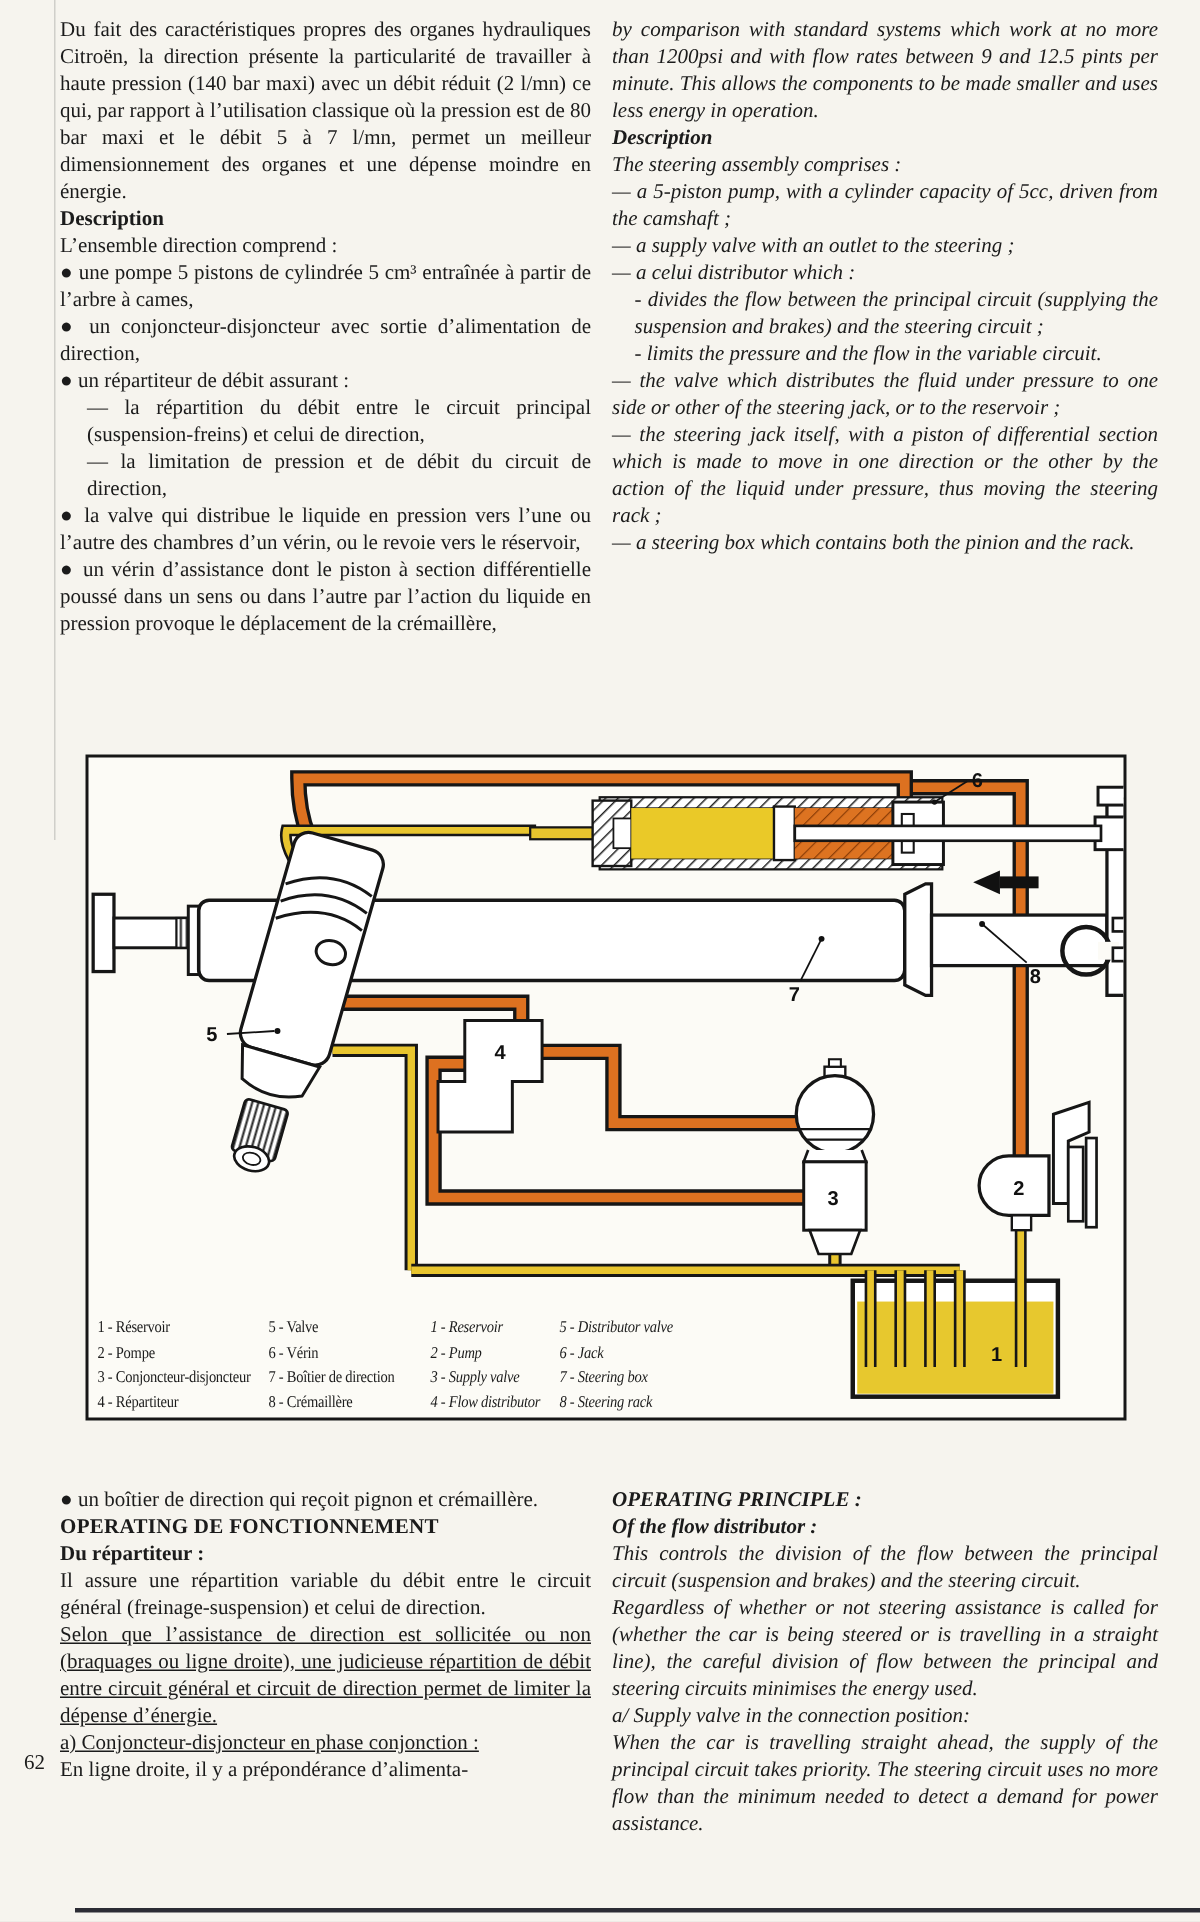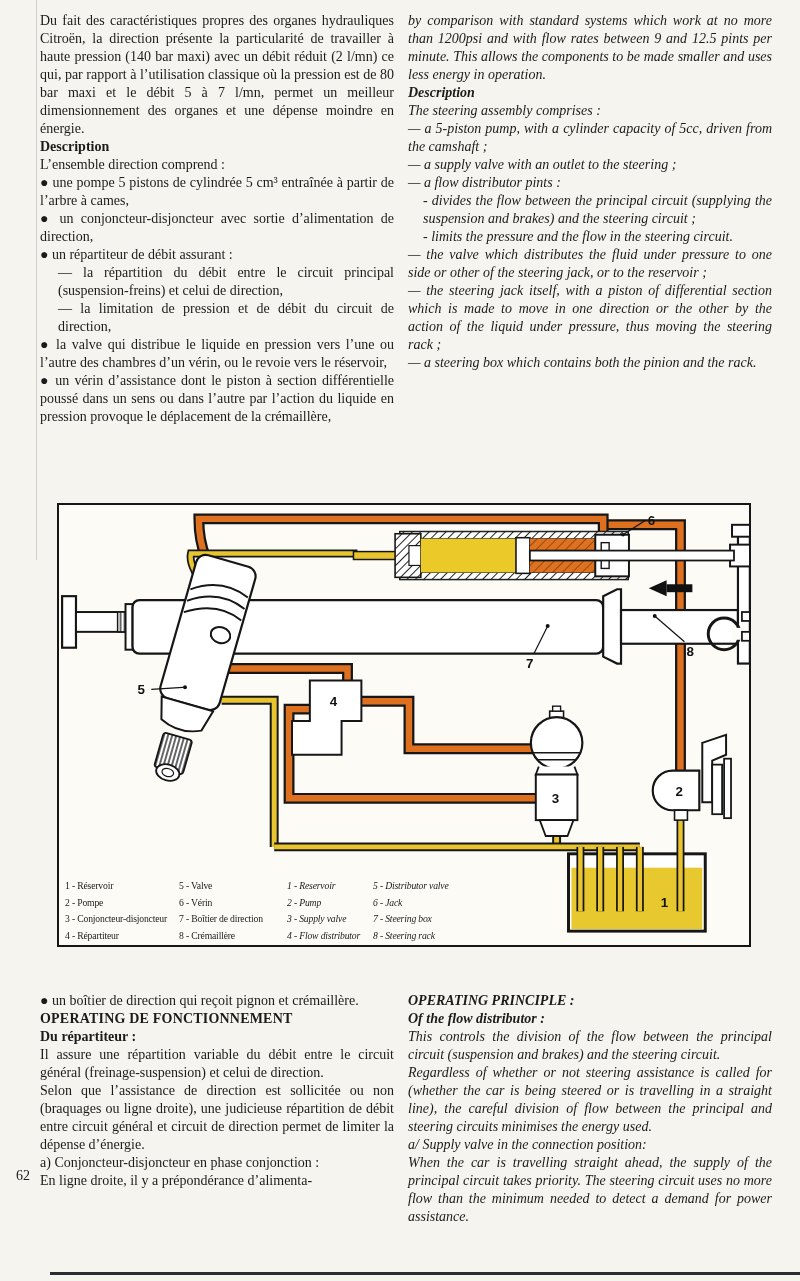--- a/index.html
+++ b/index.html
@@ -7,21 +7,21 @@
     position:relative;width:800px;height:1281px;margin:0 auto;
     background:#f6f4ee;overflow:hidden;
     font-family:"Liberation Serif",serif;color:#1b1b1b;
   }
   .gutter{position:absolute;left:36px;top:0;width:1px;height:560px;background:rgba(40,40,40,.18);}
   .cols{position:absolute;left:40px;width:732px;display:flex;gap:14px;}
   .cols-top{top:12px;}
   .cols-bottom{top:992px;}
   .col-fr{width:354px;}
   .col-en{width:364px;font-style:italic;}
-  .page p{margin:0;text-align:justify;font-size:14px;line-height:18px;} .sp6{margin-top:6px;} .sp8{margin-top:8px;}
+  .page p{margin:0;text-align:justify;font-size:14px;line-height:18px;} .sp6{margin-top:6px;} .sp8{margin-top:8px;text-decoration:underline;}
   .ind{padding-left:18px;} .ind-sm{padding-left:15px;}
   .h-fr{font-weight:bold;font-size:15px;margin:7px 0 2px;text-align:left;}
   .h-caps{font-weight:bold;font-size:15.3px;margin:9px 0 3px;letter-spacing:.2px;text-align:left;}
   .h-en{font-weight:bold;font-style:italic;font-size:15px;margin:14px 0 5px;text-align:left;}
   .h-en-first{margin-top:0;}
   .diagram{
     position:absolute;left:57px;top:503px;width:690px;height:440px;
     background:#fcfbf6;border:2px solid #161616;
   }
   .diagram svg{position:absolute;left:0;top:0;}
@@ -49,23 +49,23 @@
       <p class="ind">— la limitation de pression et de débit du circuit de direction,</p>
       <p>● la valve qui distribue le liquide en pression vers l’une ou l’autre des chambres d’un vérin, ou le revoie vers le réservoir,</p>
       <p>● un vérin d’assistance dont le piston à section différentielle poussé dans un sens ou dans l’autre par l’action du liquide en pression provoque le déplacement de la crémaillère,</p>
     </div>
     <div class="col-en">
       <p>by comparison with standard systems which work at no more than 1200psi and with flow rates between 9 and 12.5 pints per minute. This allows the components to be made smaller and uses less energy in operation.</p>
       <p class="h-en">Description</p>
       <p>The steering assembly comprises :</p>
       <p>— a 5-piston pump, with a cylinder capacity of 5cc, driven from the camshaft ;</p>
       <p>— a supply valve with an outlet to the steering ;</p>
-      <p>— a flow distributor pints :</p>
+      <p>— a celui distributor which :</p>
       <p class="ind-sm">- divides the flow between the principal circuit (supplying the suspension and brakes) and the steering circuit ;</p>
-      <p class="ind-sm">- limits the pressure and the flow in the steering circuit.</p>
+      <p class="ind-sm">- limits the pressure and the flow in the variable circuit.</p>
       <p>— the valve which distributes the fluid under pressure to one side or other of the steering jack, or to the reservoir ;</p>
       <p>— the steering jack itself, with a piston of differential section which is made to move in one direction or the other by the action of the liquid under pressure, thus moving the steering rack ;</p>
       <p>— a steering box which contains both the pinion and the rack.</p>
     </div>
   </div>
 
   <div class="diagram">
     <svg width="690" height="440" viewBox="0 0 694 444">
       <defs>
         <pattern id="hatch" width="6" height="6" patternUnits="userSpaceOnUse" patternTransform="rotate(45)">

